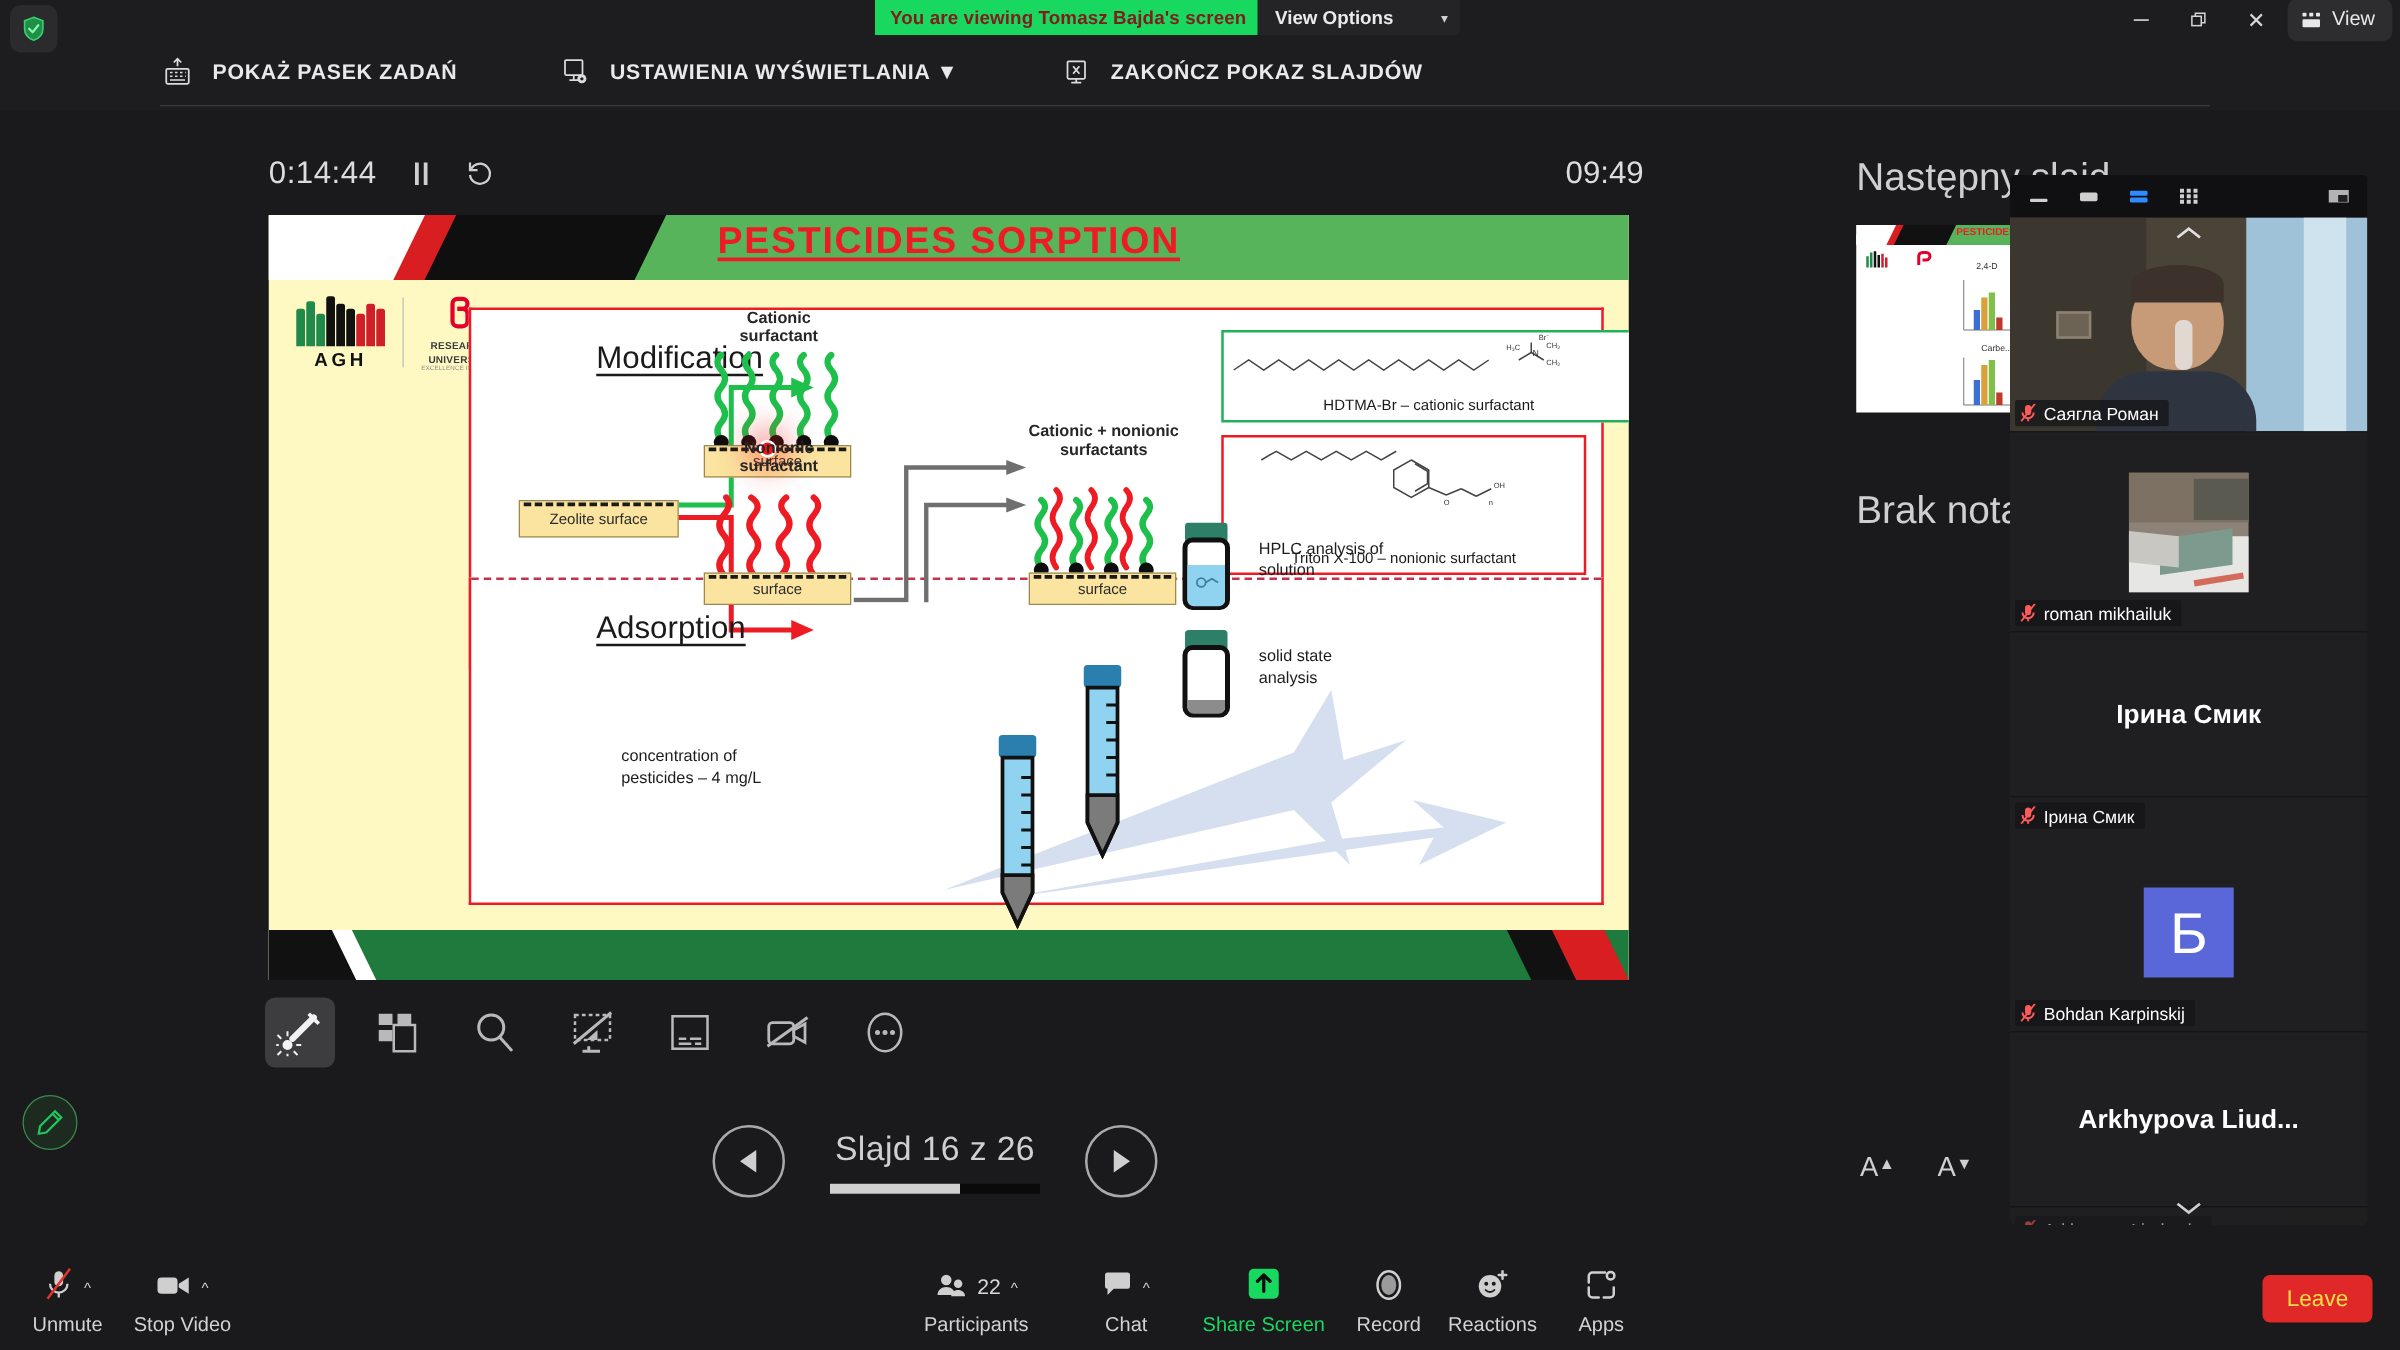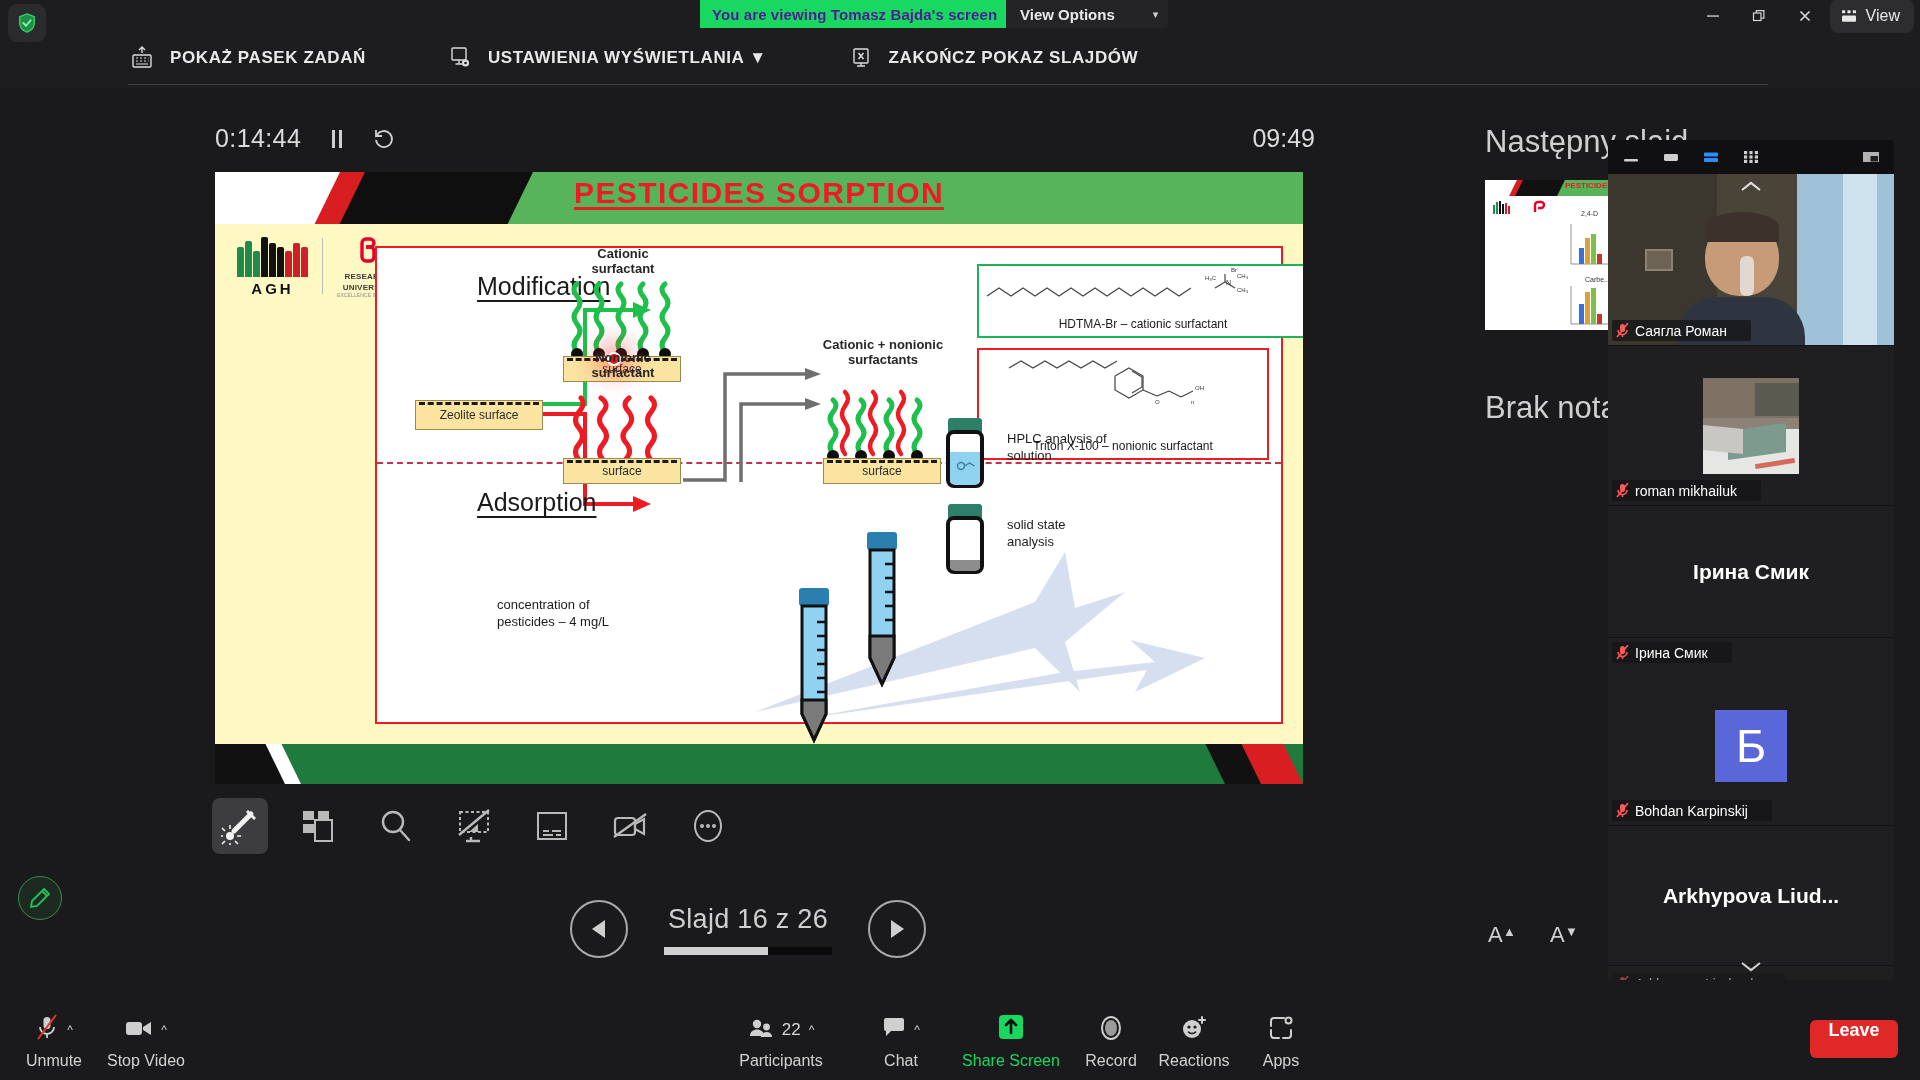--- a/index.html
+++ b/index.html
@@ -14,21 +14,21 @@
   
   .topbar { position: absolute; left: 0; top: 0; width: 1920px; height: 88px; background: #1d1d1f; }
   .shield-badge {
     position: absolute; left: 8px; top: 4px; width: 38px; height: 38px;
     border-radius: 9px; background: #2b2b2e; display: flex; align-items: center; justify-content: center;
   }
   .shield-badge svg { width: 22px; height: 22px; }
 
   .viewing-banner {
     position: absolute; left: 700px; top: 0px; height: 28px; padding: 0 12px;
-    background: #18d860; color: #4c1d95; font-size: 15px; font-weight: bold;
+    background: #18d860; color: #7f1d1d; font-size: 15px; font-weight: bold;
     display: flex; align-items: center; letter-spacing: 0.1px;
   }
   .view-options {
     position: absolute; left: 1006px; top: 0px; height: 28px; padding: 0 10px 0 14px;
     background: #242427; color: #eaeaea; font-size: 15px; font-weight: bold;
     display: flex; align-items: center; gap: 38px; border-radius: 0 0 4px 0;
   }
   .view-options .chev { font-size: 11px; font-weight: normal; color: #cfcfcf; }
 
   .win-controls { position: absolute; right: 0px; top: 0px; height: 32px; display: flex; align-items: center; gap: 0px; }
@@ -155,21 +155,21 @@
     position: absolute; left: 1608px; top: 140px; width: 286px; height: 840px;
     background: #1f1f21; border-radius: 4px; overflow: hidden;
   }
   .film-head { height: 34px; background: #101012; display: flex; align-items: center; padding: 0 14px; gap: 22px; }
   .fh-icon { color: #cfcfcf; display: flex; align-items: center; }
   .fh-icon.blue { color: #2d8cff; }
   .fh-spacer { margin-left: auto; }
   .film-collapse { position: absolute; left: 0; top: 34px; width: 100%; height: 26px; display: flex; align-items: center; justify-content: center; color: #e0e0e0; z-index: 5; }
   .tile { position: relative; width: 100%; height: 160px; border-bottom: 1px solid #121214; overflow: hidden; background: #1f1f21; }
   .tile-name {
-    position: absolute; left: 4px; bottom: 4px; height: 21px; padding: 0 24px 0 4px;
+    position: absolute; left: 4px; bottom: 4px; height: 21px; padding: 0 8px 0 4px;
     background: rgba(22,22,24,0.78); color: #fff; font-size: 14px;
     display: flex; align-items: center; gap: 6px; border-radius: 2px; max-width: 94%;
   }
   .mute-ico { color: #ff5a5a; display: flex; align-items: center; flex: 0 0 auto; }
   .tile-center-name { position: absolute; inset: 0; display: flex; align-items: center; justify-content: center; color: #fff; font-size: 21px; font-weight: bold; }
   .avatar-sq { position: absolute; left: 50%; top: 50%; transform: translate(-50%,-50%); width: 72px; height: 72px; background: #5a67d8; color: #fff; display: flex; align-items: center; justify-content: center; font-size: 46px; }
   .film-foot { position: absolute; left: 0; bottom: 0; width: 100%; height: 28px; display: flex; align-items: center; justify-content: center; color: #cfcfcf; }
   .photo-thumb { position: absolute; left: 50%; top: 50%; transform: translate(-50%,-50%); width: 96px; height: 96px; overflow: hidden; }
 
   
@@ -178,22 +178,22 @@
   
   .bottombar { position: absolute; left: 0; bottom: 0; width: 1920px; height: 92px; background: #1a1a1c; }
   .tb-item { position: absolute; bottom: 10px; display: flex; flex-direction: column; align-items: center; width: 92px; }
   .tb-icons { height: 36px; display: flex; align-items: center; justify-content: center; gap: 8px; color: #cfcfcf; }
   .tb-label { color: #d2d2d2; font-size: 16px; margin-top: 4px; white-space: nowrap; }
   .tb-label.green { color: #18d860; }
   .caret { font-size: 12px; color: #cfcfcf; }
   .count-badge { color: #d8d8d8; font-size: 17px; }
   .leave-btn {
     position: absolute; right: 22px; bottom: 22px; width: 88px; height: 38px;
-    background: #e02828; color: #ffffff; font-size: 18px; border-radius: 6px;
-    display: flex; align-items: flex-start; justify-content: center; font-weight: bold;
+    background: #e02828; color: #fde047; font-size: 18px; border-radius: 6px;
+    display: flex; align-items: center; justify-content: center;
   }
   .pencil-fab {
     position: absolute; left: 18px; bottom: 160px; width: 44px; height: 44px;
     border-radius: 50%; border: 1px solid #3c8a4f; background: #1d2a20;
     display: flex; align-items: center; justify-content: center; color: #22c55e;
   }
 </style>
 </head>
 <body>
 

